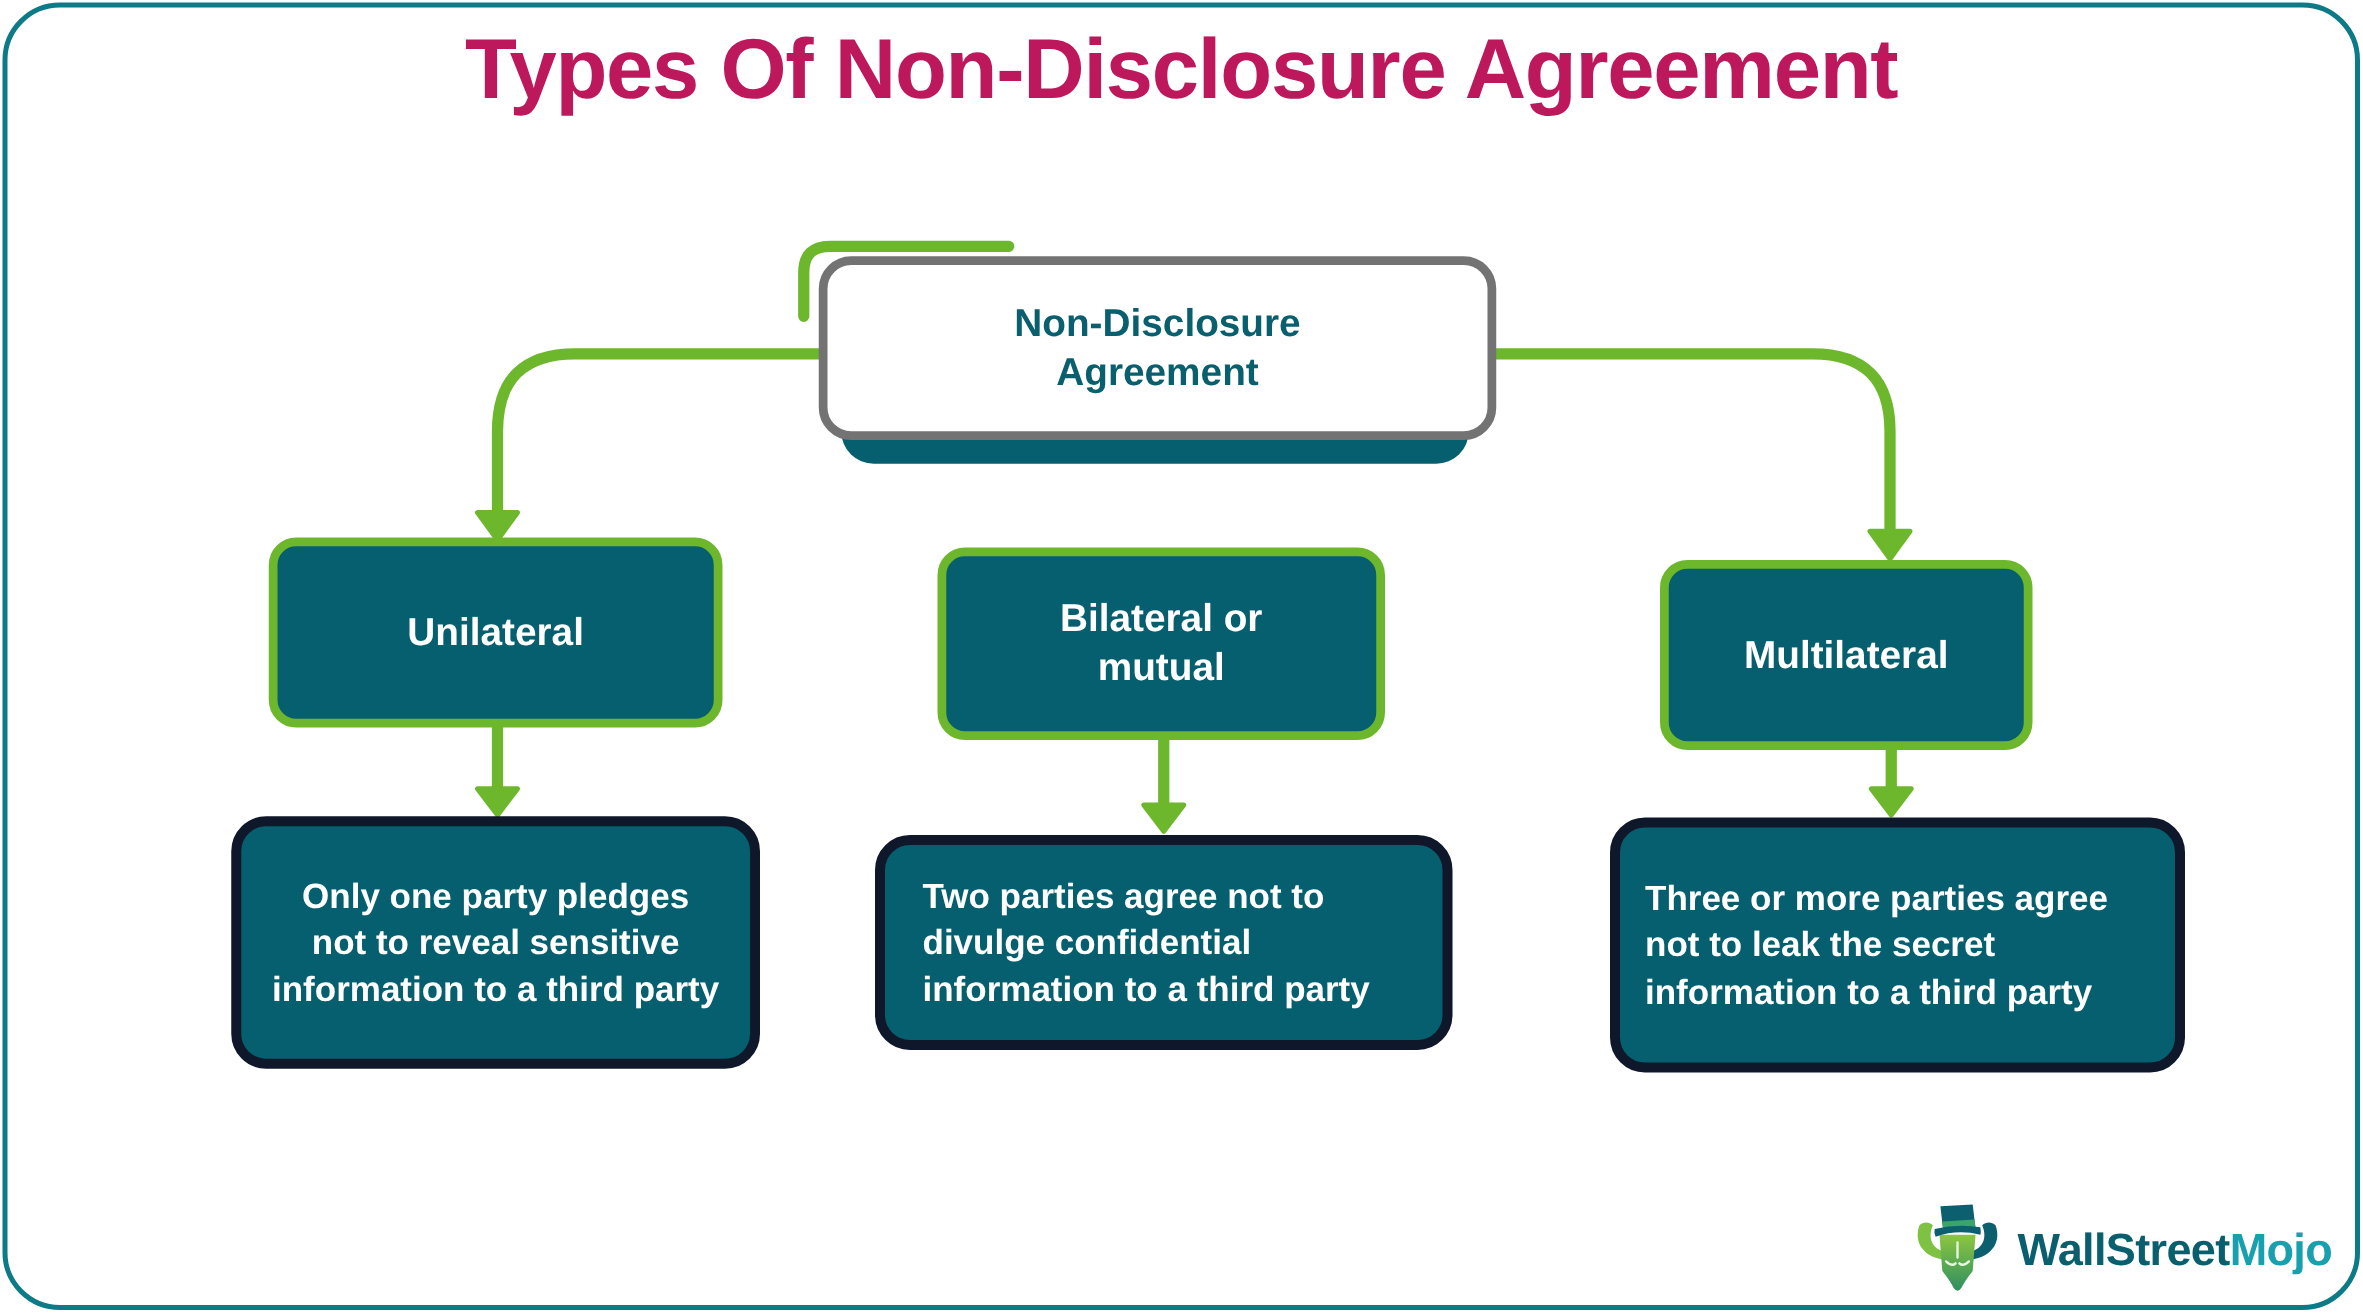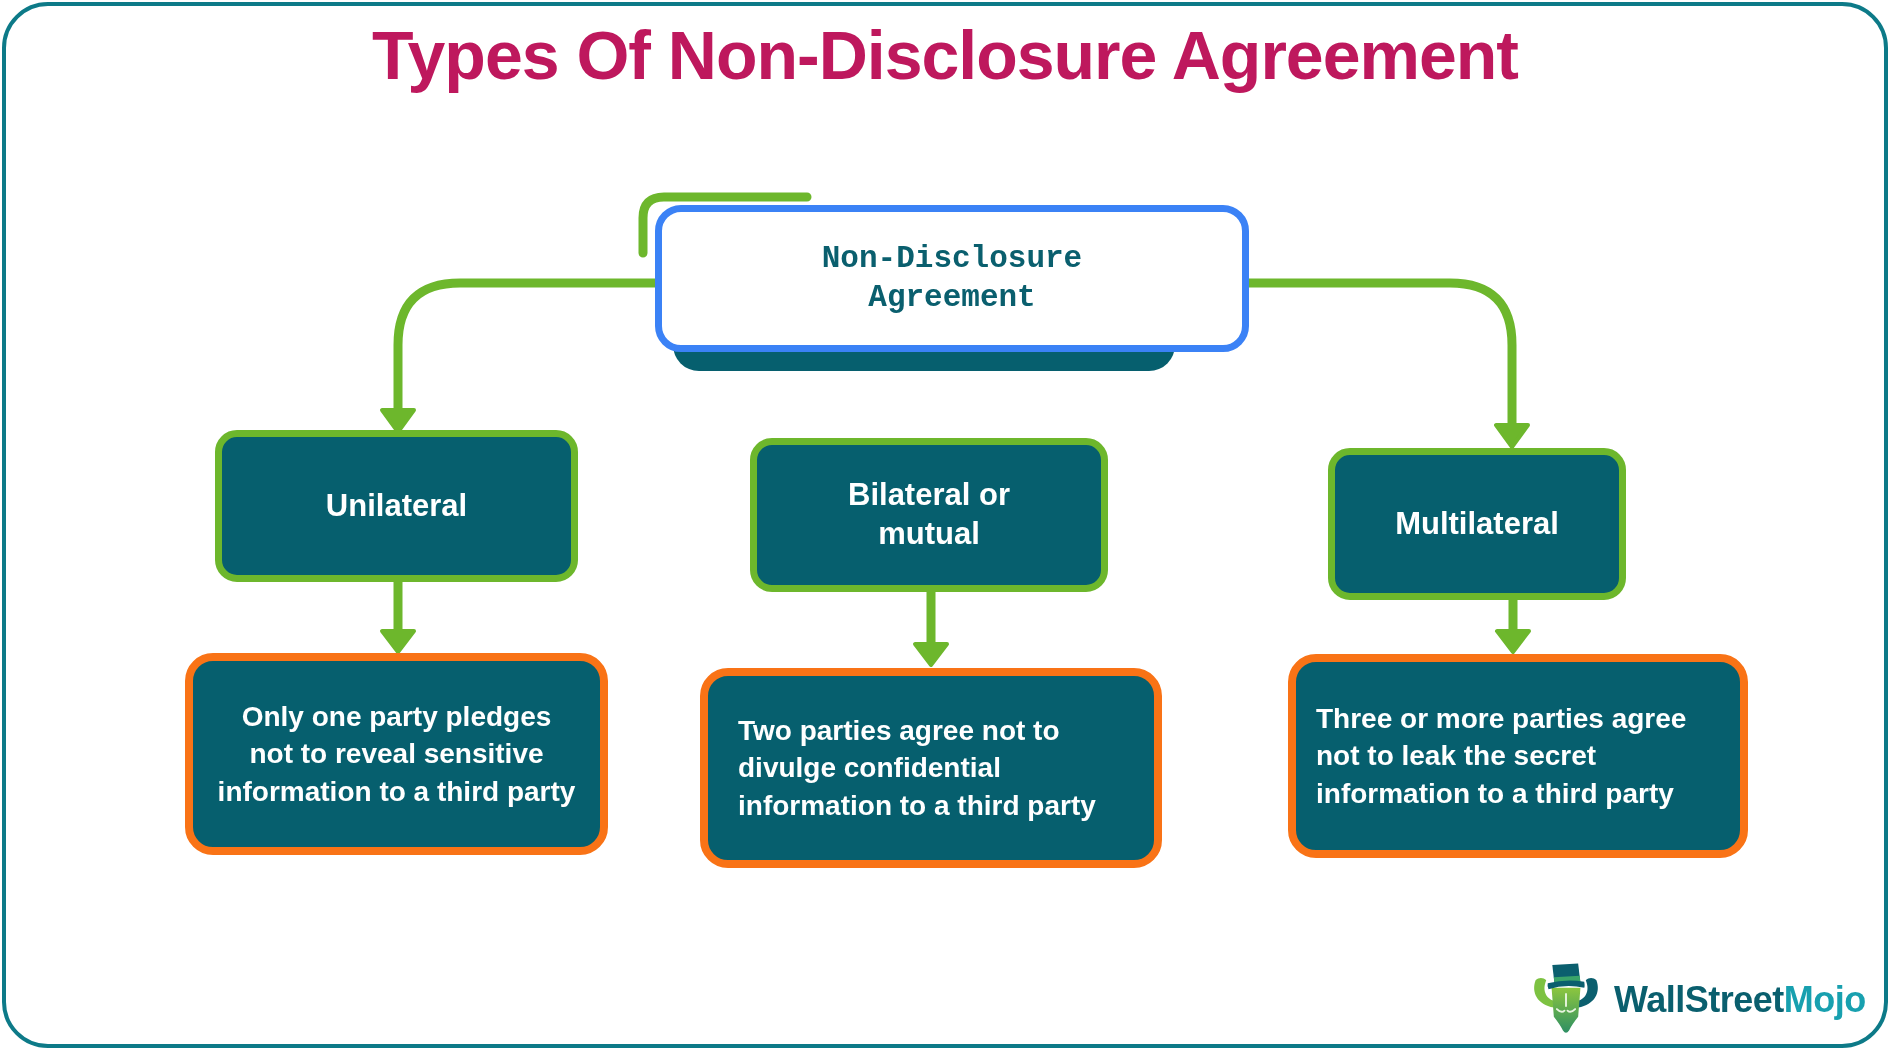--- a/index.html
+++ b/index.html
@@ -14,46 +14,46 @@
   .title{
     position:absolute;top:16px;left:0;width:100%;text-align:center;
     font-size:68px;font-weight:800;letter-spacing:-1px;color:#be185d;
   }
   .connectors{position:absolute;inset:0;z-index:2;pointer-events:none;}
   .shadow{
     position:absolute;left:673px;top:224px;width:502px;height:147px;
     background:#065f6e;border-radius:26px;z-index:1;
   }
   .root-box{
-    position:absolute;left:655px;top:205px;width:594px;height:147px;
-    background:#ffffff;border:7px solid #3b82f6;border-radius:26px;
+    position:absolute;left:655px;top:205px;width:542px;height:147px;
+    background:#ffffff;border:7px solid #737373;border-radius:26px;
     box-sizing:border-box;display:flex;align-items:center;justify-content:center;
-    z-index:3;text-align:center;font-family:Liberation Mono, monospace;
+    z-index:3;text-align:center;
   }
   .root-box .label{
     color:#0a5f6e;font-size:31px;font-weight:800;line-height:1.25;max-width:300px;
   }
   .type-box{
     position:absolute;background:#065f6e;border:7px solid #6db72c;border-radius:22px;
     box-sizing:border-box;display:flex;align-items:center;justify-content:center;
     z-index:3;text-align:center;
   }
   .type-box .label{color:#ffffff;font-size:31px;font-weight:800;line-height:1.25;}
   .box-unilateral{left:215px;top:430px;width:363px;height:152px;}
   .box-bilateral{left:750px;top:438px;width:358px;height:154px;}
   .box-bilateral .label{max-width:235px;}
   .box-multilateral{left:1328px;top:448px;width:298px;height:152px;}
   .desc-box{
-    position:absolute;background:#065f6e;border:8px solid #f97316;border-radius:28px;
+    position:absolute;background:#065f6e;border:8px solid #0f172a;border-radius:28px;
     box-sizing:border-box;display:flex;align-items:center;justify-content:center;
     z-index:3;padding:10px 24px;
   }
   .desc-box .label{color:#ffffff;font-size:28px;font-weight:800;line-height:1.33;}
   .desc-unilateral{left:185px;top:653px;width:423px;height:202px;text-align:center;}
-  .desc-bilateral{left:700px;top:668px;width:462px;height:200px;text-align:left;justify-content:flex-start;padding-left:30px;}
+  .desc-bilateral{left:700px;top:668px;width:462px;height:172px;text-align:left;justify-content:flex-start;padding-left:30px;}
   .desc-multilateral{left:1288px;top:654px;width:460px;height:204px;padding-left:20px;}
   .logo{
     position:absolute;left:1528px;top:960px;display:flex;align-items:center;z-index:3;
   }
   .logo-text{font-size:36px;font-weight:700;letter-spacing:-0.5px;margin-left:10px;}
   .logo-text .primary{color:#0a5f6e;}
   .logo-text .accent{color:#18a0af;}
 </style>
 </head>
 <body>

